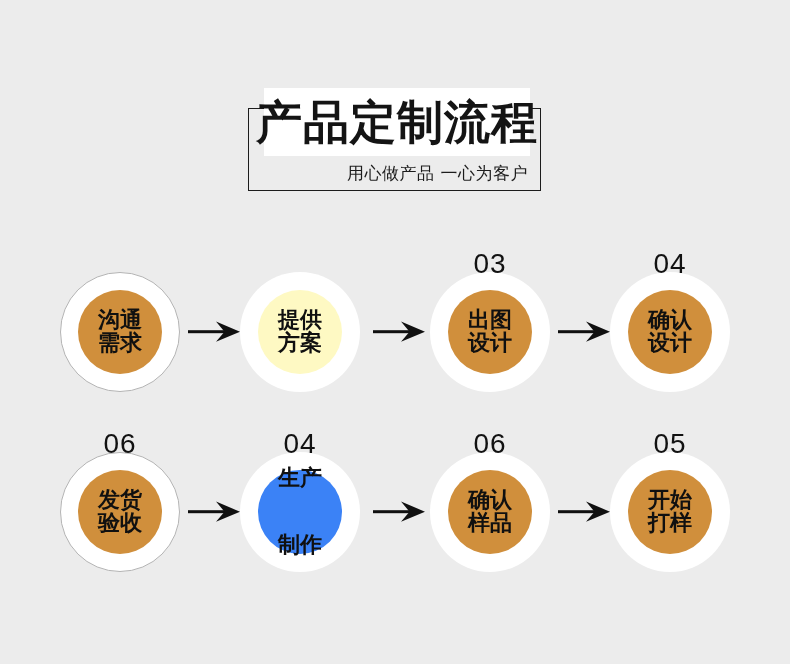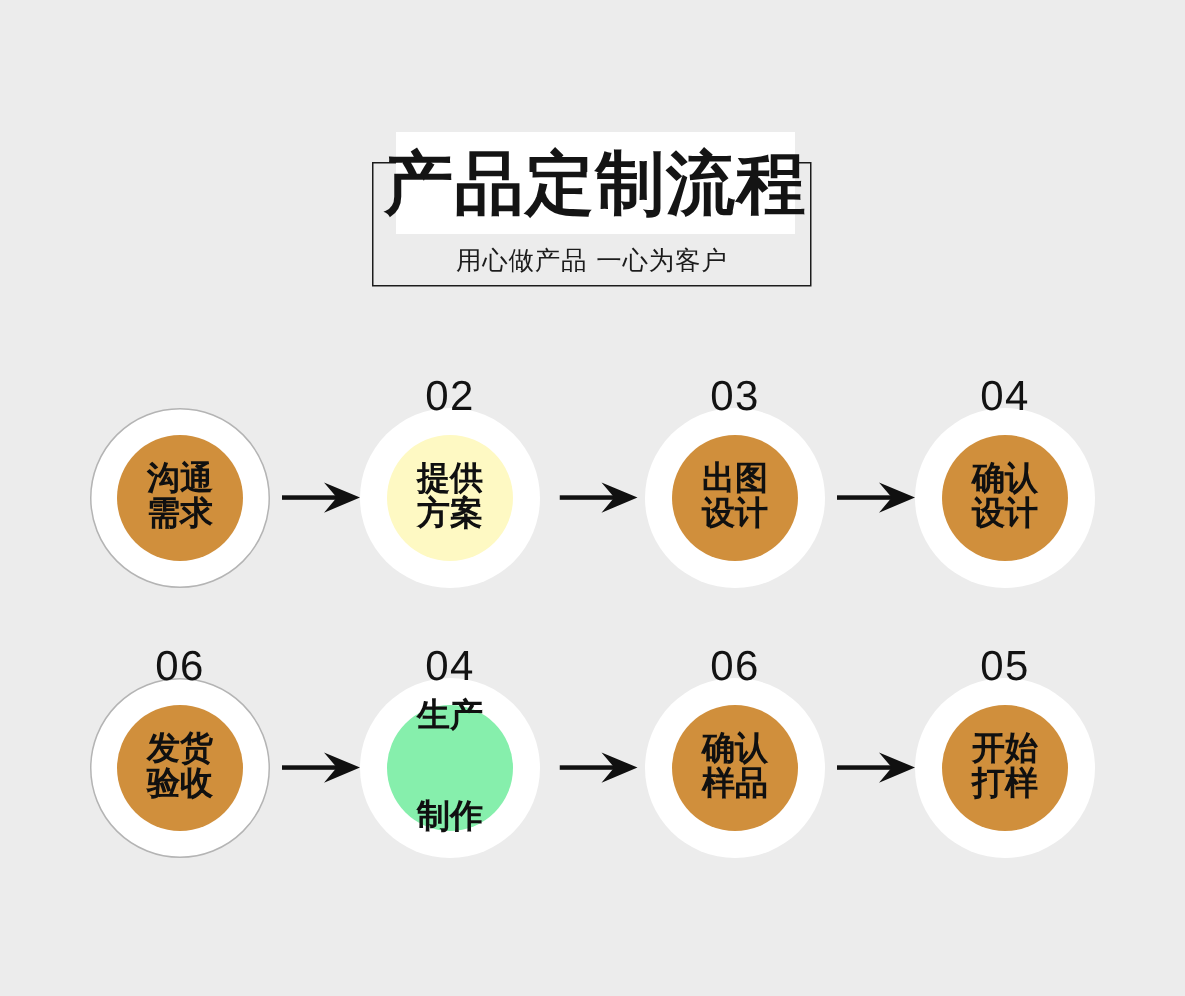--- a/index.html
+++ b/index.html
@@ -65,20 +65,21 @@
     width: 293px;
     height: 34px;
     display: flex;
     align-items: center;
     justify-content: center;
     font-size: 17px;
     color: #1c1c1c;
     letter-spacing: 0.5px;
     white-space: nowrap;
     font-family: "DejaVu Sans", "Liberation Sans", sans-serif;
+    padding-left: 43px;
   }
 
   
   .flow-row {
     position: absolute;
     left: 0;
     width: 790px;
     height: 140px;
   }
   #flow-row-1 { top: 262px; }
@@ -186,21 +187,20 @@
           <div class="step-label-line">沟通</div>
           <div class="step-label-line">需求</div>
         </div>
       </div>
       <div class="step" style="left: 230px;">
         <div class="step-ring"></div>
         <div class="step-core" style="background: #fef9c3;">
           <div class="step-label-line">提供</div>
           <div class="step-label-line">方案</div>
         </div>
-        <div class="step-number">02</div>
       </div>
       <div class="step" style="left: 420px;">
         <div class="step-ring"></div>
         <div class="step-core" style="background: rgb(208, 143, 60);">
           <div class="step-label-line">出图</div>
           <div class="step-label-line">设计</div>
         </div>
         <div class="step-number">03</div>
       </div>
       <div class="step" style="left: 600px;">
@@ -235,21 +235,21 @@
       <div class="step" style="left: 50px;">
         <div class="step-ring outlined"></div>
         <div class="step-core" style="background: rgb(208, 143, 60);">
           <div class="step-label-line">发货</div>
           <div class="step-label-line">验收</div>
         </div>
         <div class="step-number">06</div>
       </div>
       <div class="step" style="left: 230px;">
         <div class="step-ring"></div>
-        <div class="step-core" style="background: #86efac; gap: 44px;">
+        <div class="step-core" style="background: #3b82f6; gap: 44px;">
           <div class="step-label-line">生产</div>
           <div class="step-label-line">制作</div>
         </div>
         <div class="step-number">04</div>
       </div>
       <div class="step" style="left: 420px;">
         <div class="step-ring"></div>
         <div class="step-core" style="background: rgb(208, 143, 60);">
           <div class="step-label-line">确认</div>
           <div class="step-label-line">样品</div>

